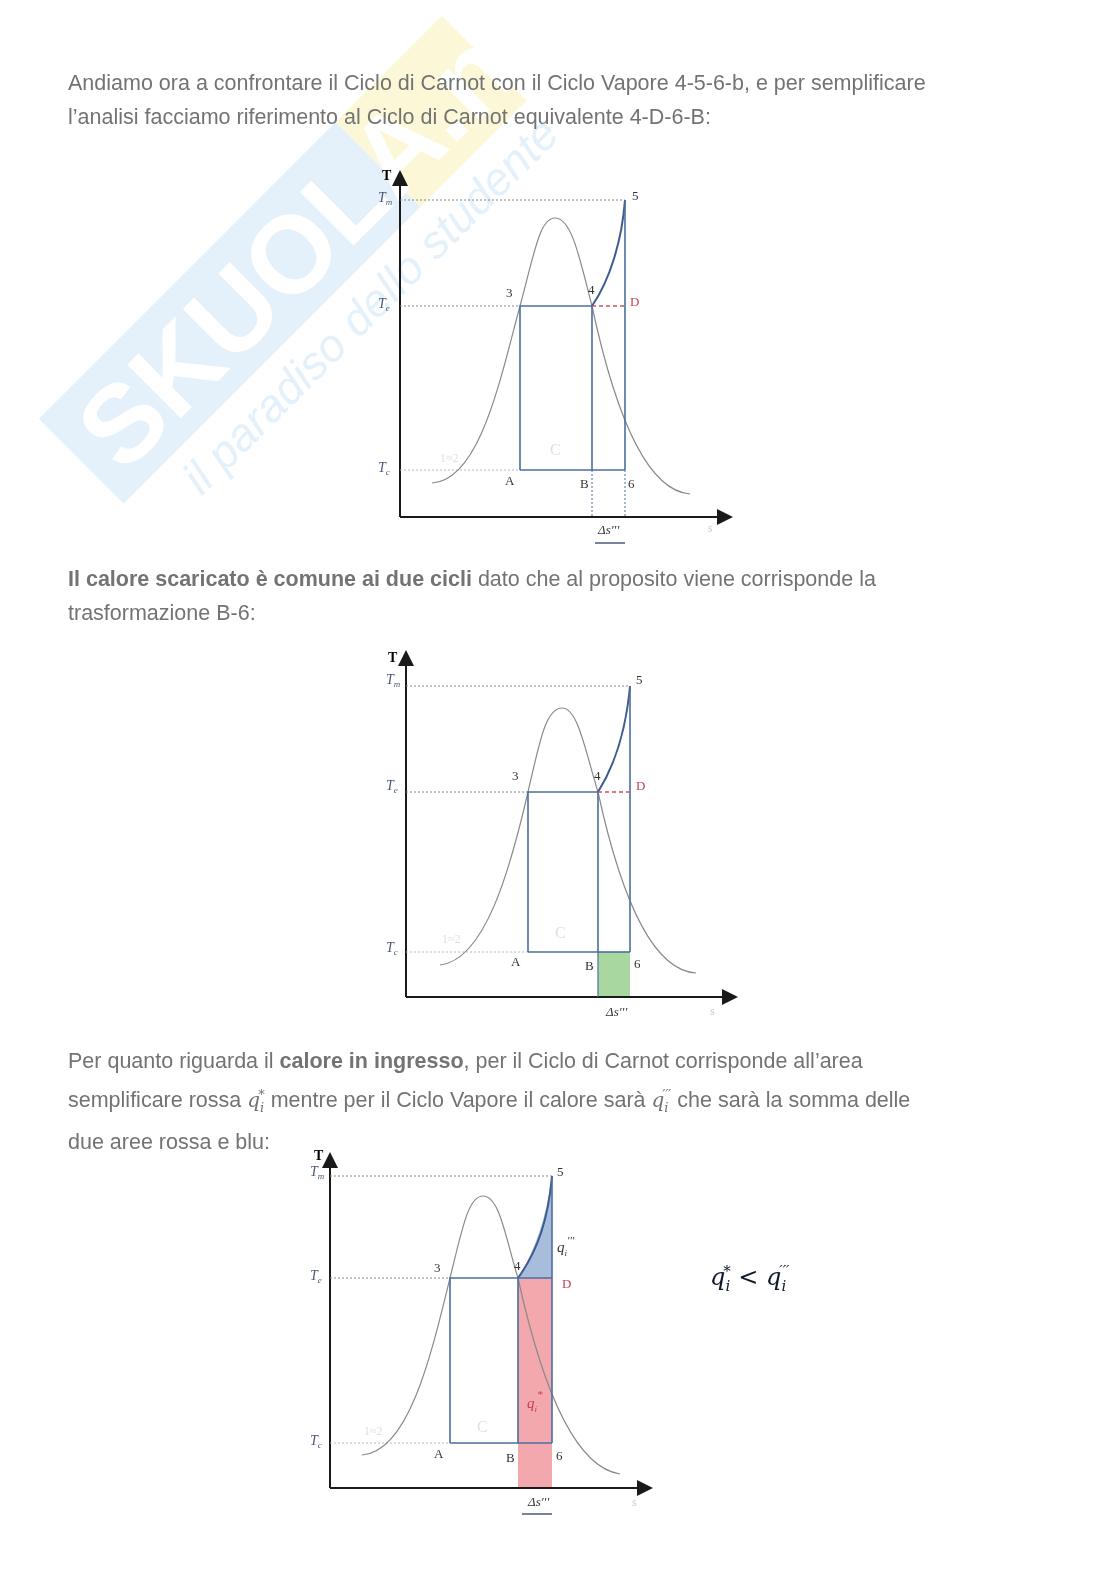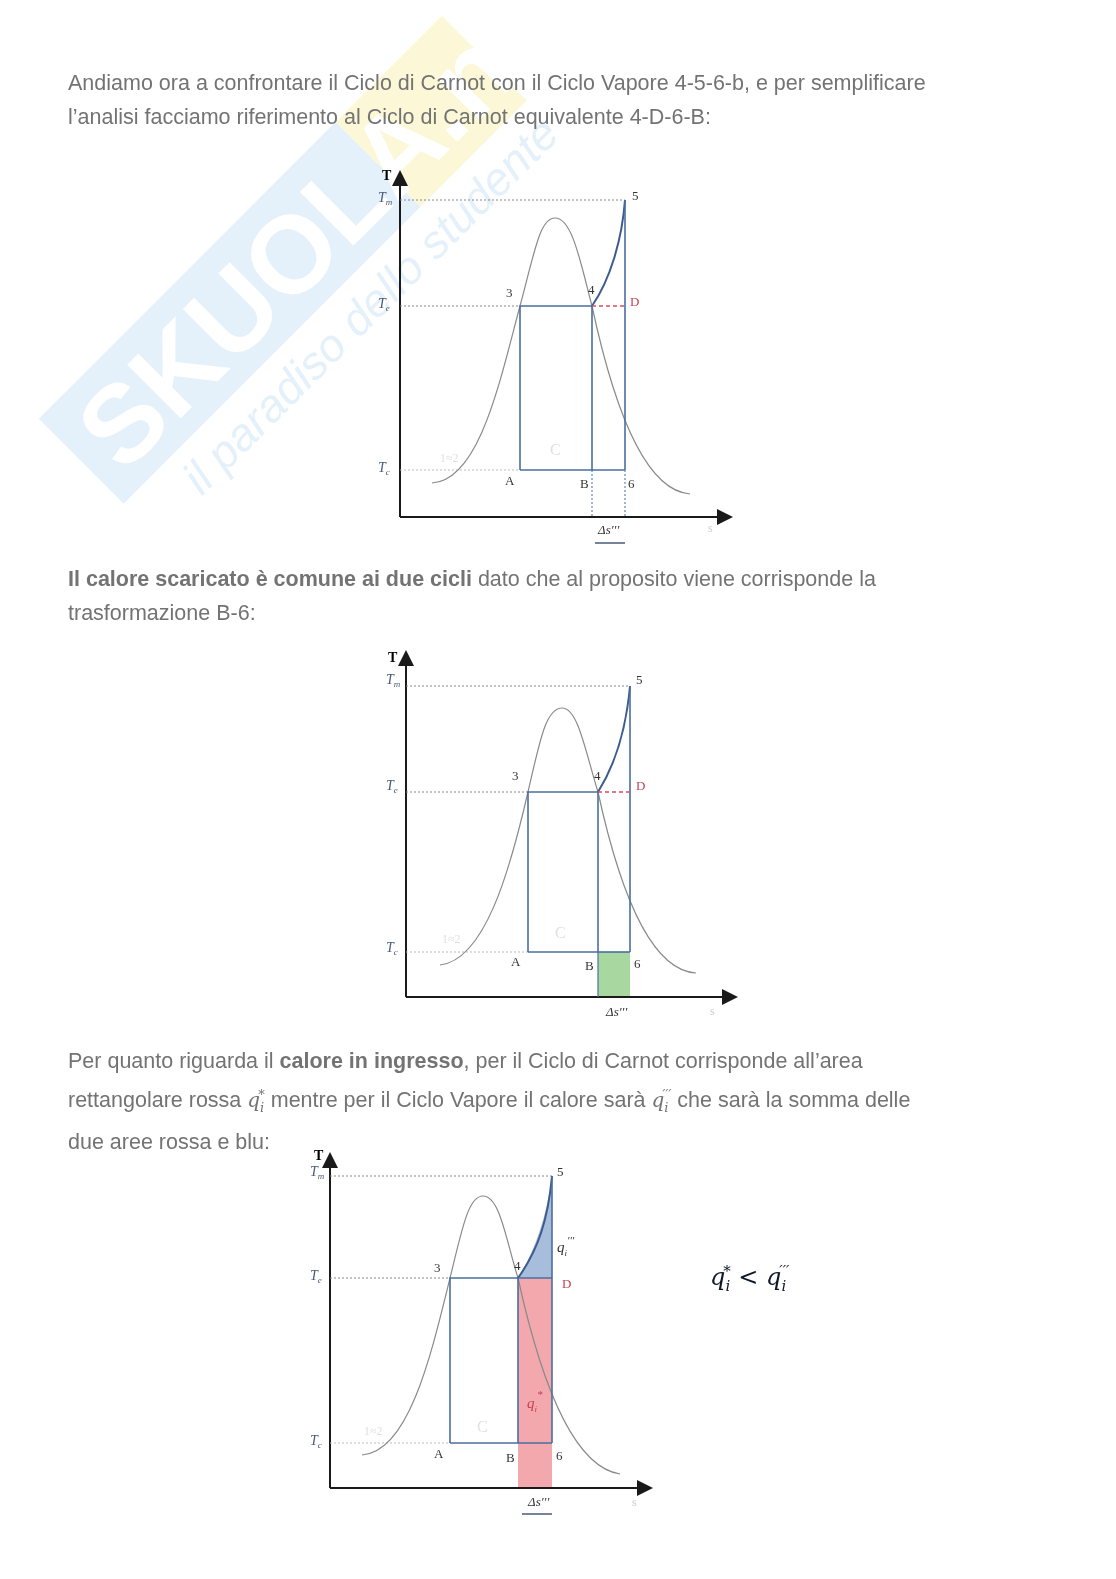--- a/index.html
+++ b/index.html
@@ -115,21 +115,21 @@
   <text x="215" y="330" font-size="13" fill="#333">B</text>
   <text x="264" y="328" font-size="13" fill="#333">6</text>
   <text x="185" y="298" font-size="16" fill="#e0e0e0">C</text>
   <text x="72" y="303" font-size="12" fill="#e0e0e0">1≈2</text>
   <text x="236" y="376" font-style="italic" font-size="13" fill="#333">Δs′′′</text>
 </svg>
 </div>
 
 <div class="para" style="top:1044px;">
   <div><span>Per quanto riguarda il </span><b>calore in ingresso</b><span>, per il Ciclo di Carnot corrisponde all’area</span></div>
-  <div><span>rettangolare rossa </span><span class="math"><span>q</span><sub>i</sub><sup style="margin-left:-6px;">*</sup></span><span> mentre per il Ciclo Vapore il calore sarà </span><span class="math"><span>q</span><sub>i</sub><sup style="margin-left:-6px;">′′′</sup></span><span> che sarà la somma delle</span></div>
+  <div><span>semplificare rossa </span><span class="math"><span>q</span><sub>i</sub><sup style="margin-left:-6px;">*</sup></span><span> mentre per il Ciclo Vapore il calore sarà </span><span class="math"><span>q</span><sub>i</sub><sup style="margin-left:-6px;">′′′</sup></span><span> che sarà la somma delle</span></div>
   <div>due aree rossa e blu:</div>
 </div>
 
 <div class="diagram" style="left:290px; top:1140px;">
 <svg width="400" height="390" viewBox="0 0 400 390">
   <defs>
     <marker id="arr3" markerWidth="8" markerHeight="8" refX="4" refY="4" orient="auto">
           <path d="M0,0 L8,4 L0,8 z" fill="#1a1a1a"></path>
         </marker>
   </defs>

